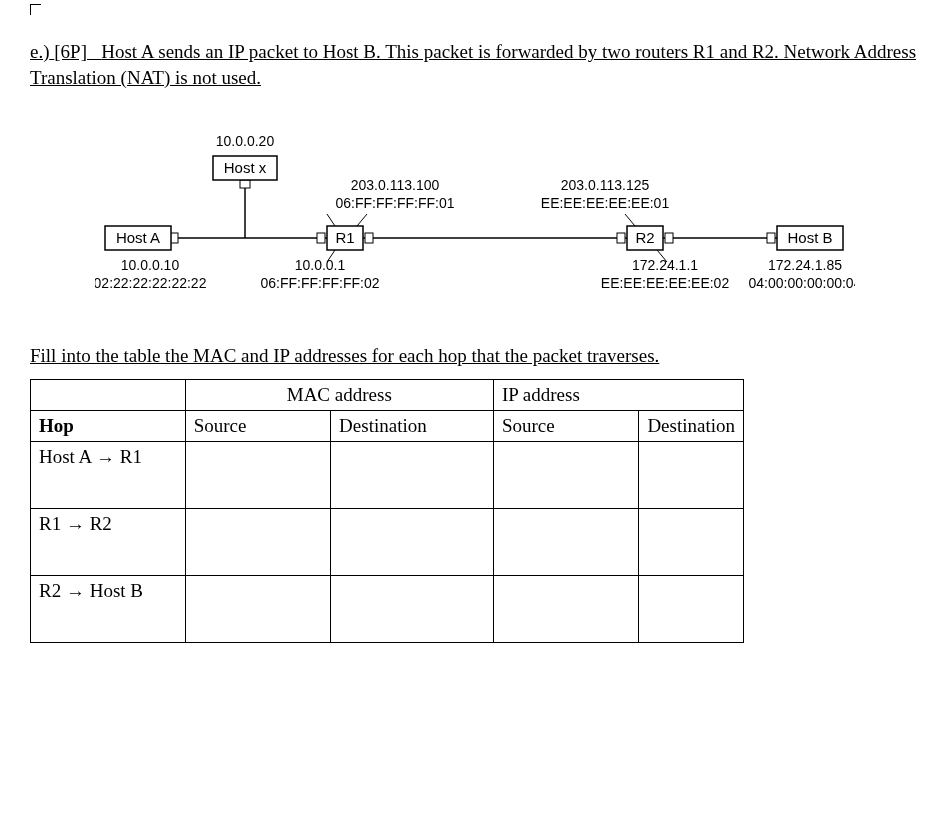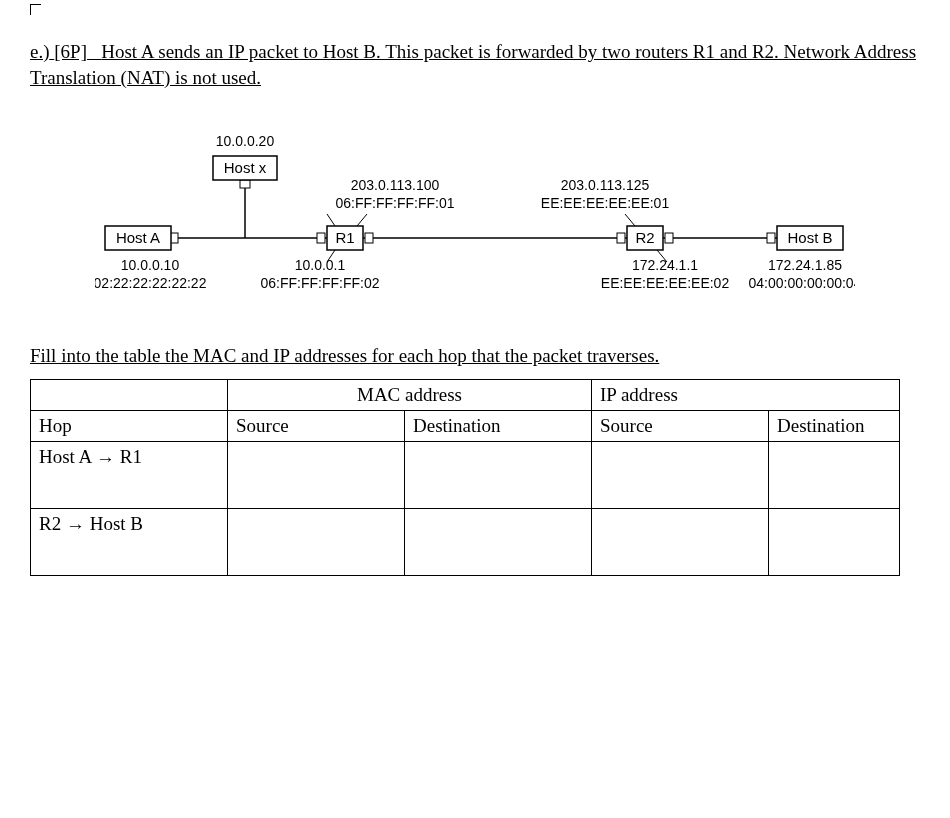--- a/index.html
+++ b/index.html
@@ -13,21 +13,21 @@
     box-sizing: border-box;
   }
   .crop-mark { position: absolute; }
   .crop-tl { top: 4px; left: 30px; width: 10px; height: 10px; border-left: 1px solid #000; border-top: 1px solid #000; }
   .question-line { margin-bottom: 8px; line-height: 1.35; text-decoration: underline; }
   .q-label { display: inline; }
   .diagram-wrap { width: 760px; margin: 28px auto 20px auto; }
   .svg-font { font-family: Arial, "Liberation Sans", Helvetica, sans-serif; }
   table.hop-table {
     border-collapse: collapse;
-    width: 870px;
+    width: 714px;
     margin-top: 10px;
   }
   table.hop-table td, table.hop-table th {
     border: 1px solid #000;
     padding: 4px 8px;
     font-weight: normal;
     text-align: left;
     vertical-align: top;
   }
   .row-tall td { height: 58px; font-family: Liberation Serif, serif; }
@@ -105,28 +105,35 @@
 <p class="question-line">Fill into the table the MAC and IP addresses for each hop that the packet traverses.</p>
 
 <table class="hop-table">
   <tbody>
       <tr>
     <td style="border-top:1px solid #000;"></td>
     <td colspan="2" style="text-align:center;">MAC address</td>
     <td colspan="2" style="">IP address</td>
   </tr>
   <tr>
-    <td style="width:180px;">Hop</td>
+    <td style="width:180px;font-weight:bold;">Hop</td>
     <td style="width:160px;">Source</td>
     <td style="width:170px;">Destination</td>
     <td style="width:160px;">Source</td>
     <td>Destination</td>
   </tr>
   <tr class="row-tall">
     <td>Host A → R1</td>
+    <td></td>
+    <td></td>
+    <td></td>
+    <td></td>
+  </tr>
+  <tr class="row-tall">
+    <td>R1 → R2</td>
     <td></td>
     <td></td>
     <td></td>
     <td></td>
   </tr>
   <tr class="row-tall">
     <td>R2 → Host B</td>
     <td></td>
     <td></td>
     <td></td>

